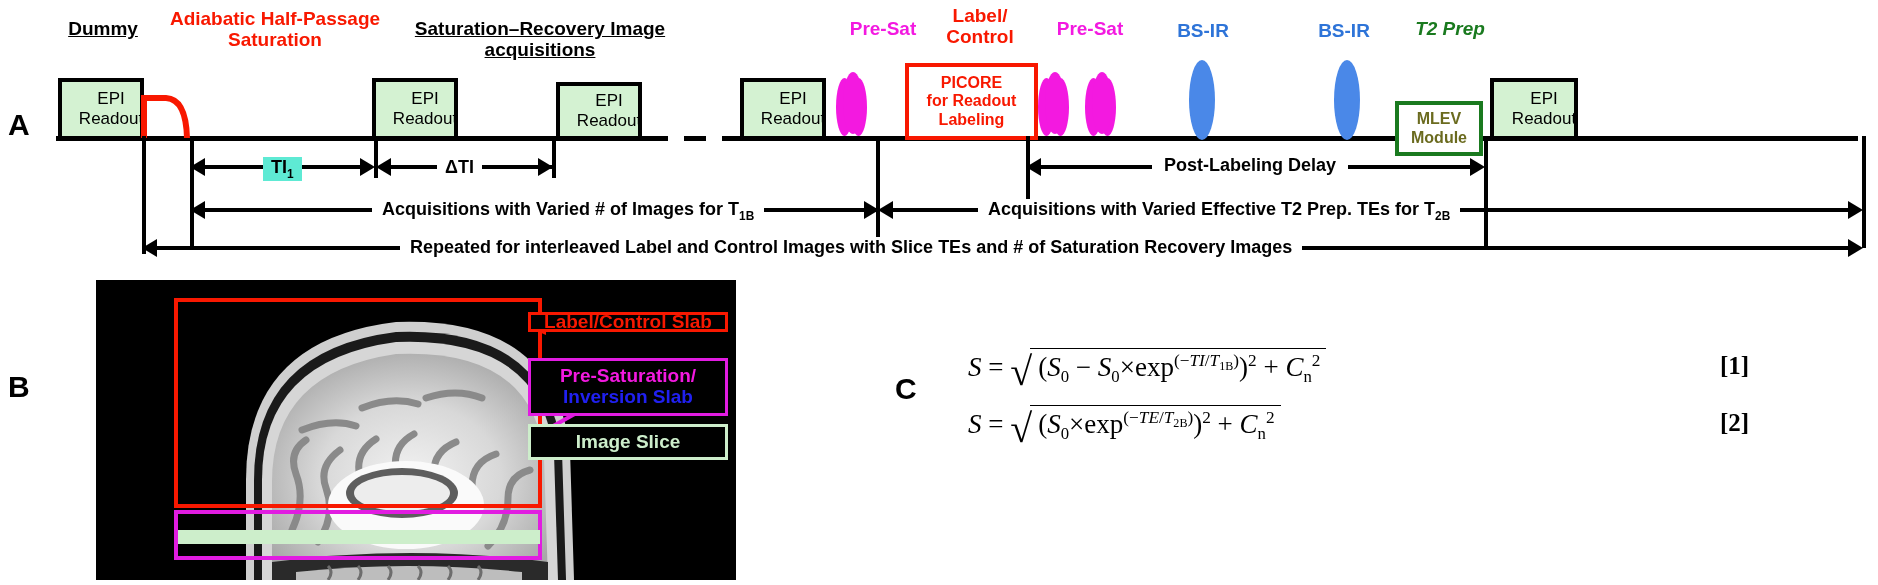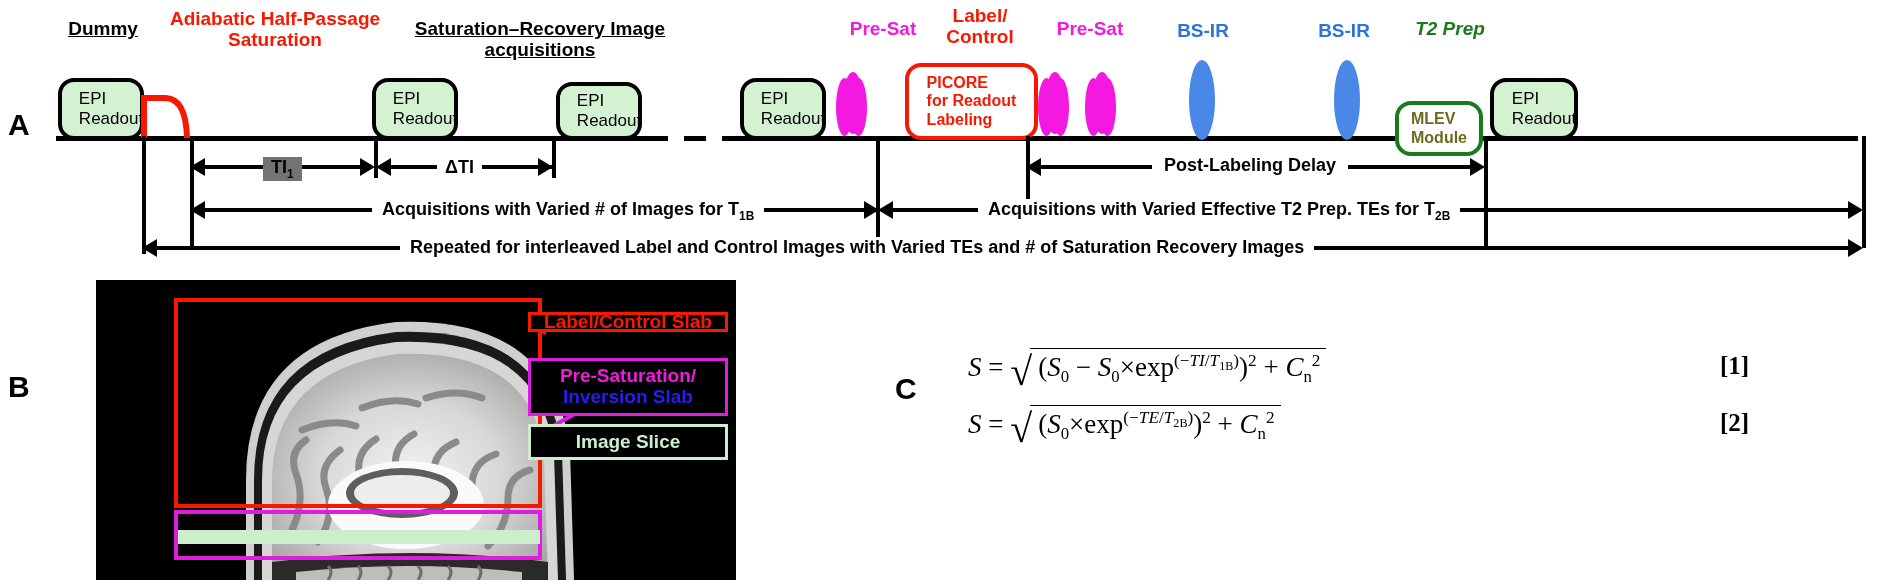--- a/index.html
+++ b/index.html
@@ -16,21 +16,21 @@
   .c-blue{color:#2e74d8;} .c-green{color:#1a7a1f;}
 
   
   .axis{background:#000;height:5px;}
   .axis-dash{height:5px;
      background:repeating-linear-gradient(to right,#000 0 22px,#fff 22px 38px);}
   .tick{background:#000;width:4px;}
 
   
   .box{box-sizing:border-box;display:flex;align-items:center;justify-content:center;
-       text-align:left;font-size:17px;line-height:1.15;border-radius:16px;}
+       text-align:center;font-size:17px;line-height:1.15;}
   .epi{background:#d4f2d2;border:4px solid #000;color:#000;padding-left:20px;}
   .picore{background:#fff;border:4px solid #f81800;color:#f81800;font-weight:bold;font-size:16px;}
   .mlev{background:#fff;border:4px solid #1a7a1f;color:#6b6b1f;font-weight:bold;font-size:16px;}
 
   
   .presat{position:absolute;}
   .presat i{position:absolute;display:block;background:#f319e0;border-radius:50%;}
   .bsir{position:absolute;background:#4a88e8;border-radius:50%;}
   .ahp{position:absolute;}
 
@@ -160,21 +160,21 @@
 <div class="abs tick" style="left:374px;top:136px;height:42px;"></div>
 <div class="abs tick" style="left:552px;top:136px;height:42px;"></div>
 <div class="abs tick" style="left:876px;top:136px;height:112px;"></div>
 <div class="abs tick" style="left:1026px;top:136px;height:72px;"></div>
 <div class="abs tick" style="left:1484px;top:136px;height:112px;"></div>
 <div class="abs tick" style="left:1862px;top:136px;height:112px;"></div>
 
 <div class="abs arrowline" style="left:200px;top:165px;width:172px;"></div>
 <div class="ahead left abs" style="left:190px;top:158px;"></div>
 <div class="ahead right abs" style="left:360px;top:158px;"></div>
-<div class="mlabel" style="left:263px;top:157px;background:#737373;padding:0 8px;">
+<div class="mlabel" style="left:263px;top:157px;background:#5eead4;padding:0 8px;">
   <span>TI</span><sub>1</sub>
 </div>
 
 <div class="abs arrowline" style="left:384px;top:165px;width:168px;"></div>
 <div class="ahead left abs" style="left:376px;top:158px;"></div>
 <div class="ahead right abs" style="left:538px;top:158px;"></div>
 <div class="mlabel" style="left:437px;top:157px;background:#fff;padding:0 8px;">ΔTI</div>
 
 <div class="abs arrowline" style="left:1036px;top:165px;width:440px;"></div>
 <div class="ahead left abs" style="left:1026px;top:158px;"></div>
@@ -192,21 +192,21 @@
 <div class="ahead left abs" style="left:878px;top:201px;"></div>
 <div class="ahead right abs" style="left:1848px;top:201px;"></div>
 <div class="mlabel" style="left:978px;top:199px;background:#fff;padding:0 10px;">
   <span>Acquisitions with Varied Effective T2 Prep. TEs  for T</span><sub>2B</sub>
 </div>
 
 <div class="abs tick" style="left:142px;top:208px;height:46px;"></div>
 <div class="abs arrowline" style="left:152px;top:246px;width:1706px;"></div>
 <div class="ahead left abs" style="left:142px;top:239px;"></div>
 <div class="ahead right abs" style="left:1848px;top:239px;"></div>
-<div class="mlabel" style="left:400px;top:237px;background:#fff;padding:0 10px;">Repeated for interleaved Label and Control Images with Varied TEs and # of Saturation Recovery Images</div>
+<div class="mlabel" style="left:400px;top:237px;background:#fff;padding:0 10px;">Repeated for interleaved Label and Control Images with Slice TEs and # of Saturation Recovery Images</div>
 
 <div class="abs panel-letter" style="left:8px;top:370px;">B</div>
 
 <div id="brainframe" style="left:96px;top:280px;width:640px;height:300px;">
   <svg class="brain-svg" width="640" height="300" viewBox="0 0 640 300">
     <defs>
       <radialGradient id="wm" cx="50%" cy="55%" r="60%">
         <stop offset="0%" stop-color="#f2f2f2"></stop>
         <stop offset="55%" stop-color="#d8d8d8"></stop>
         <stop offset="100%" stop-color="#a8a8a8"></stop>

